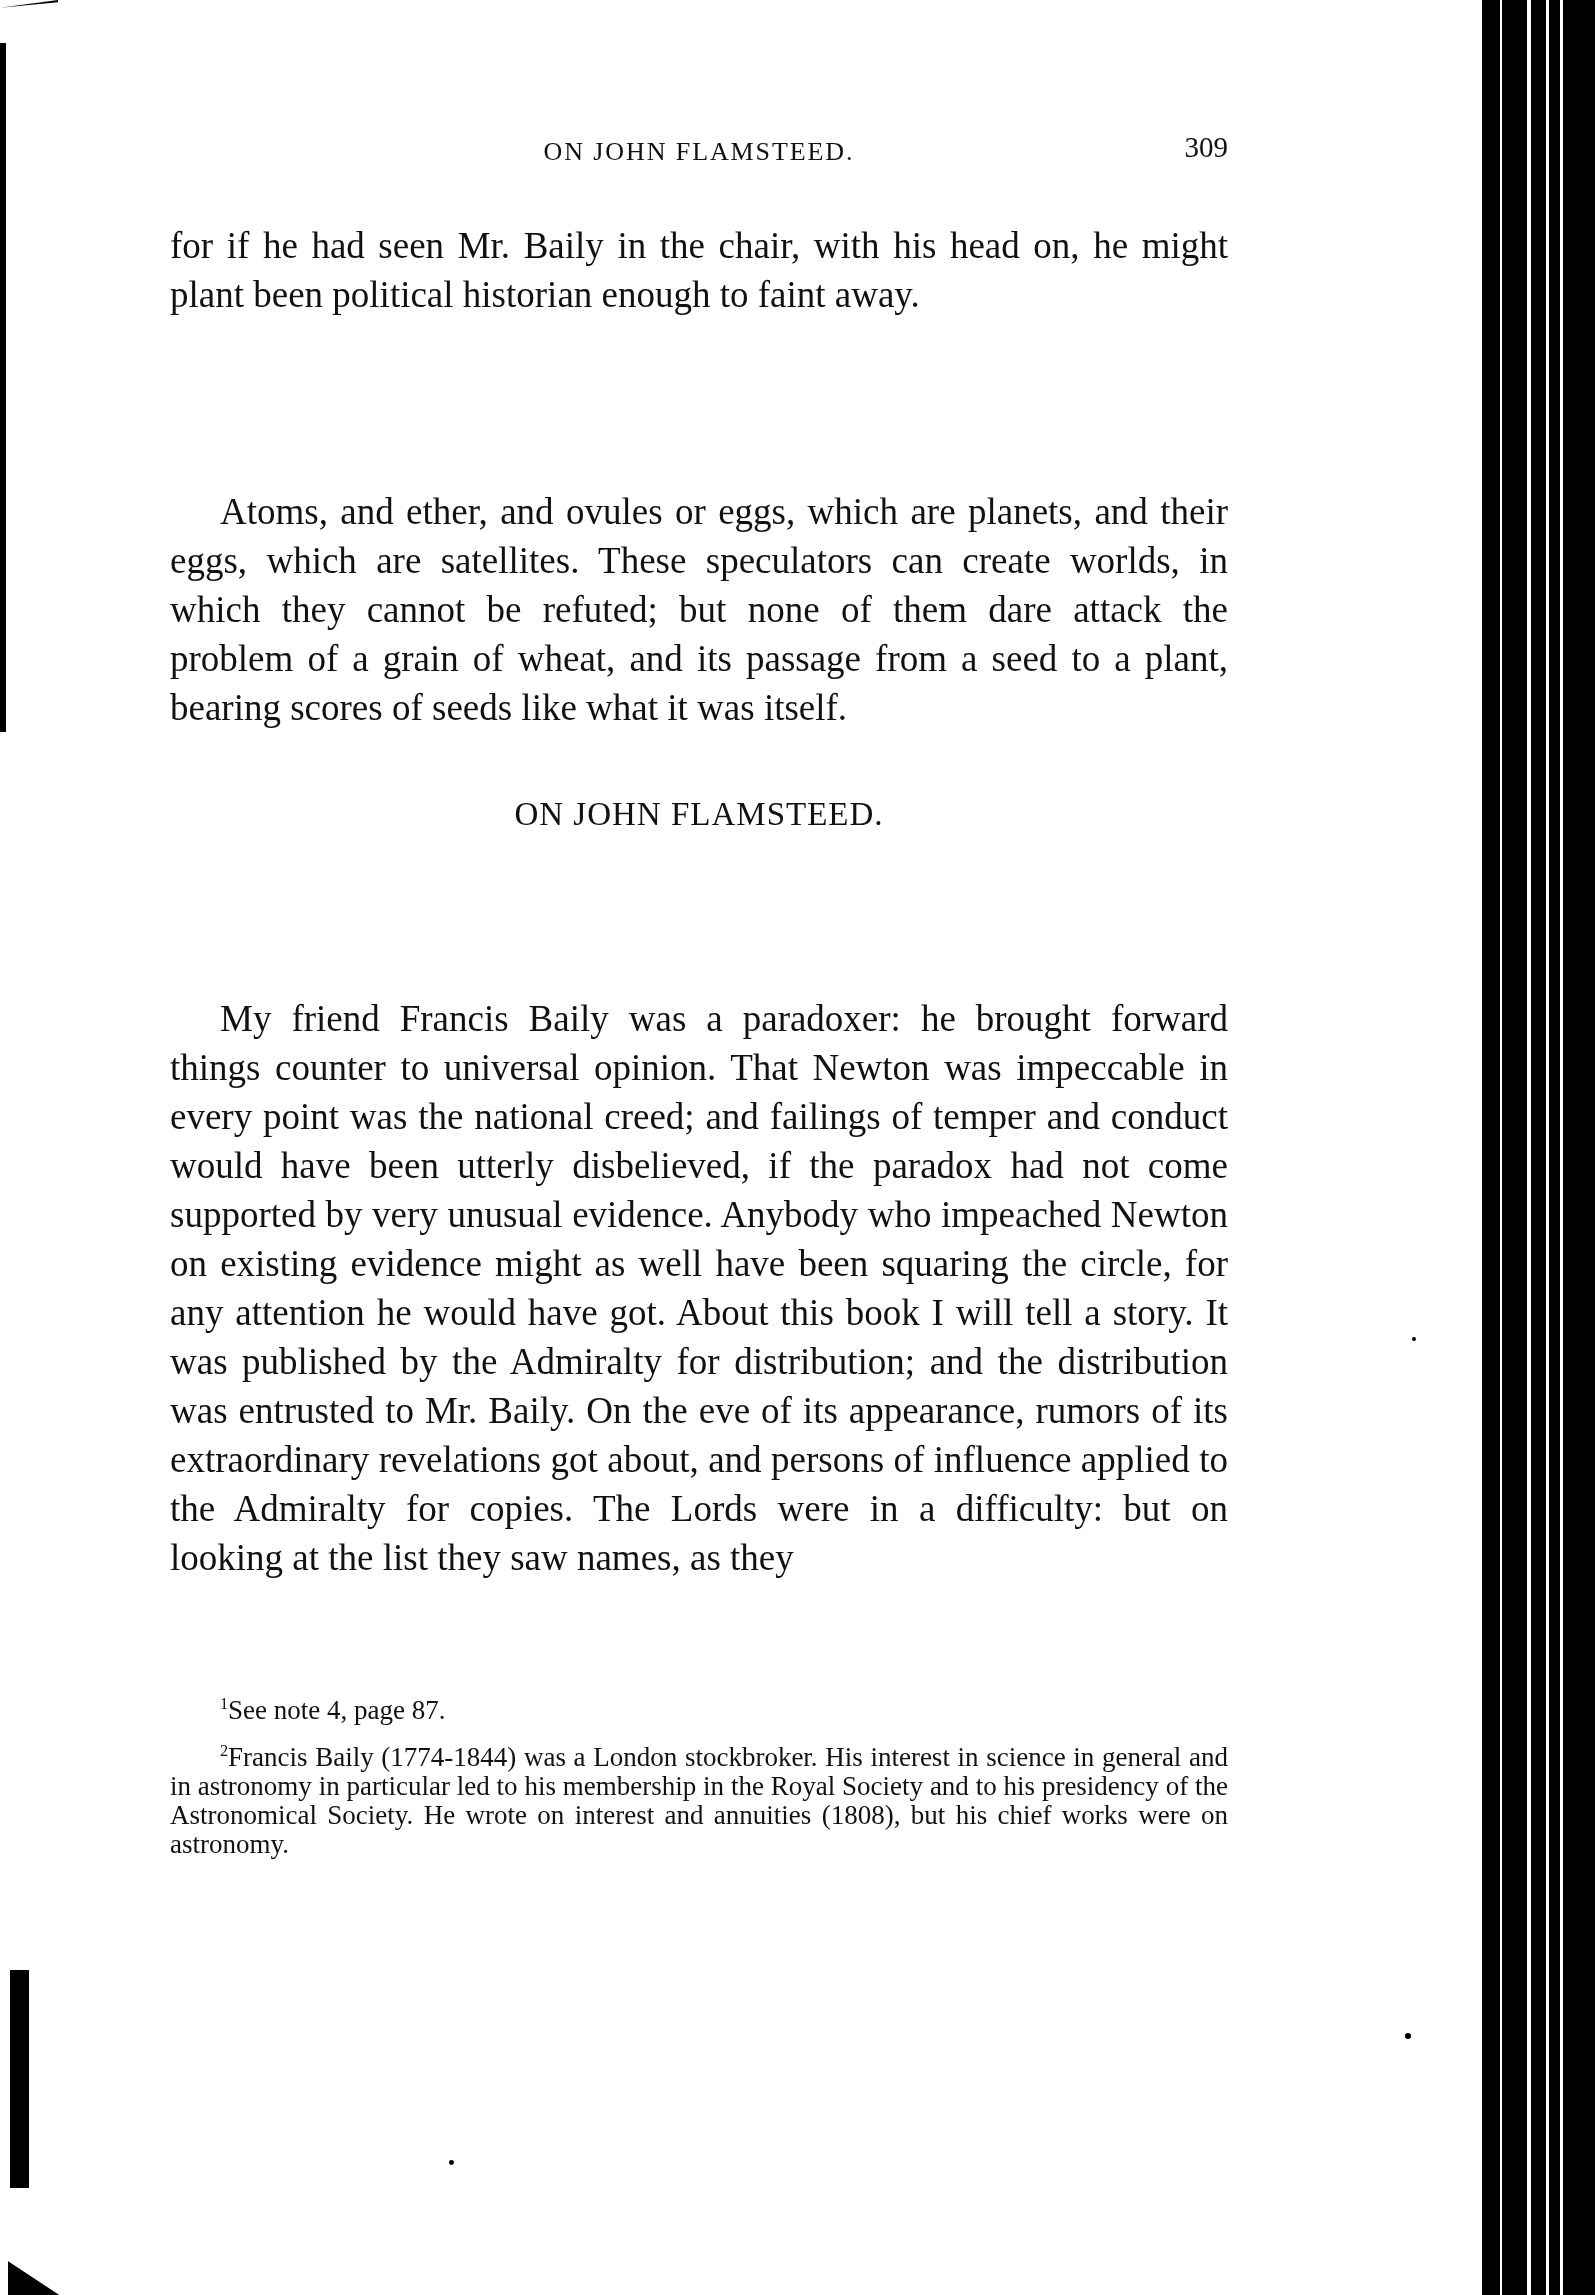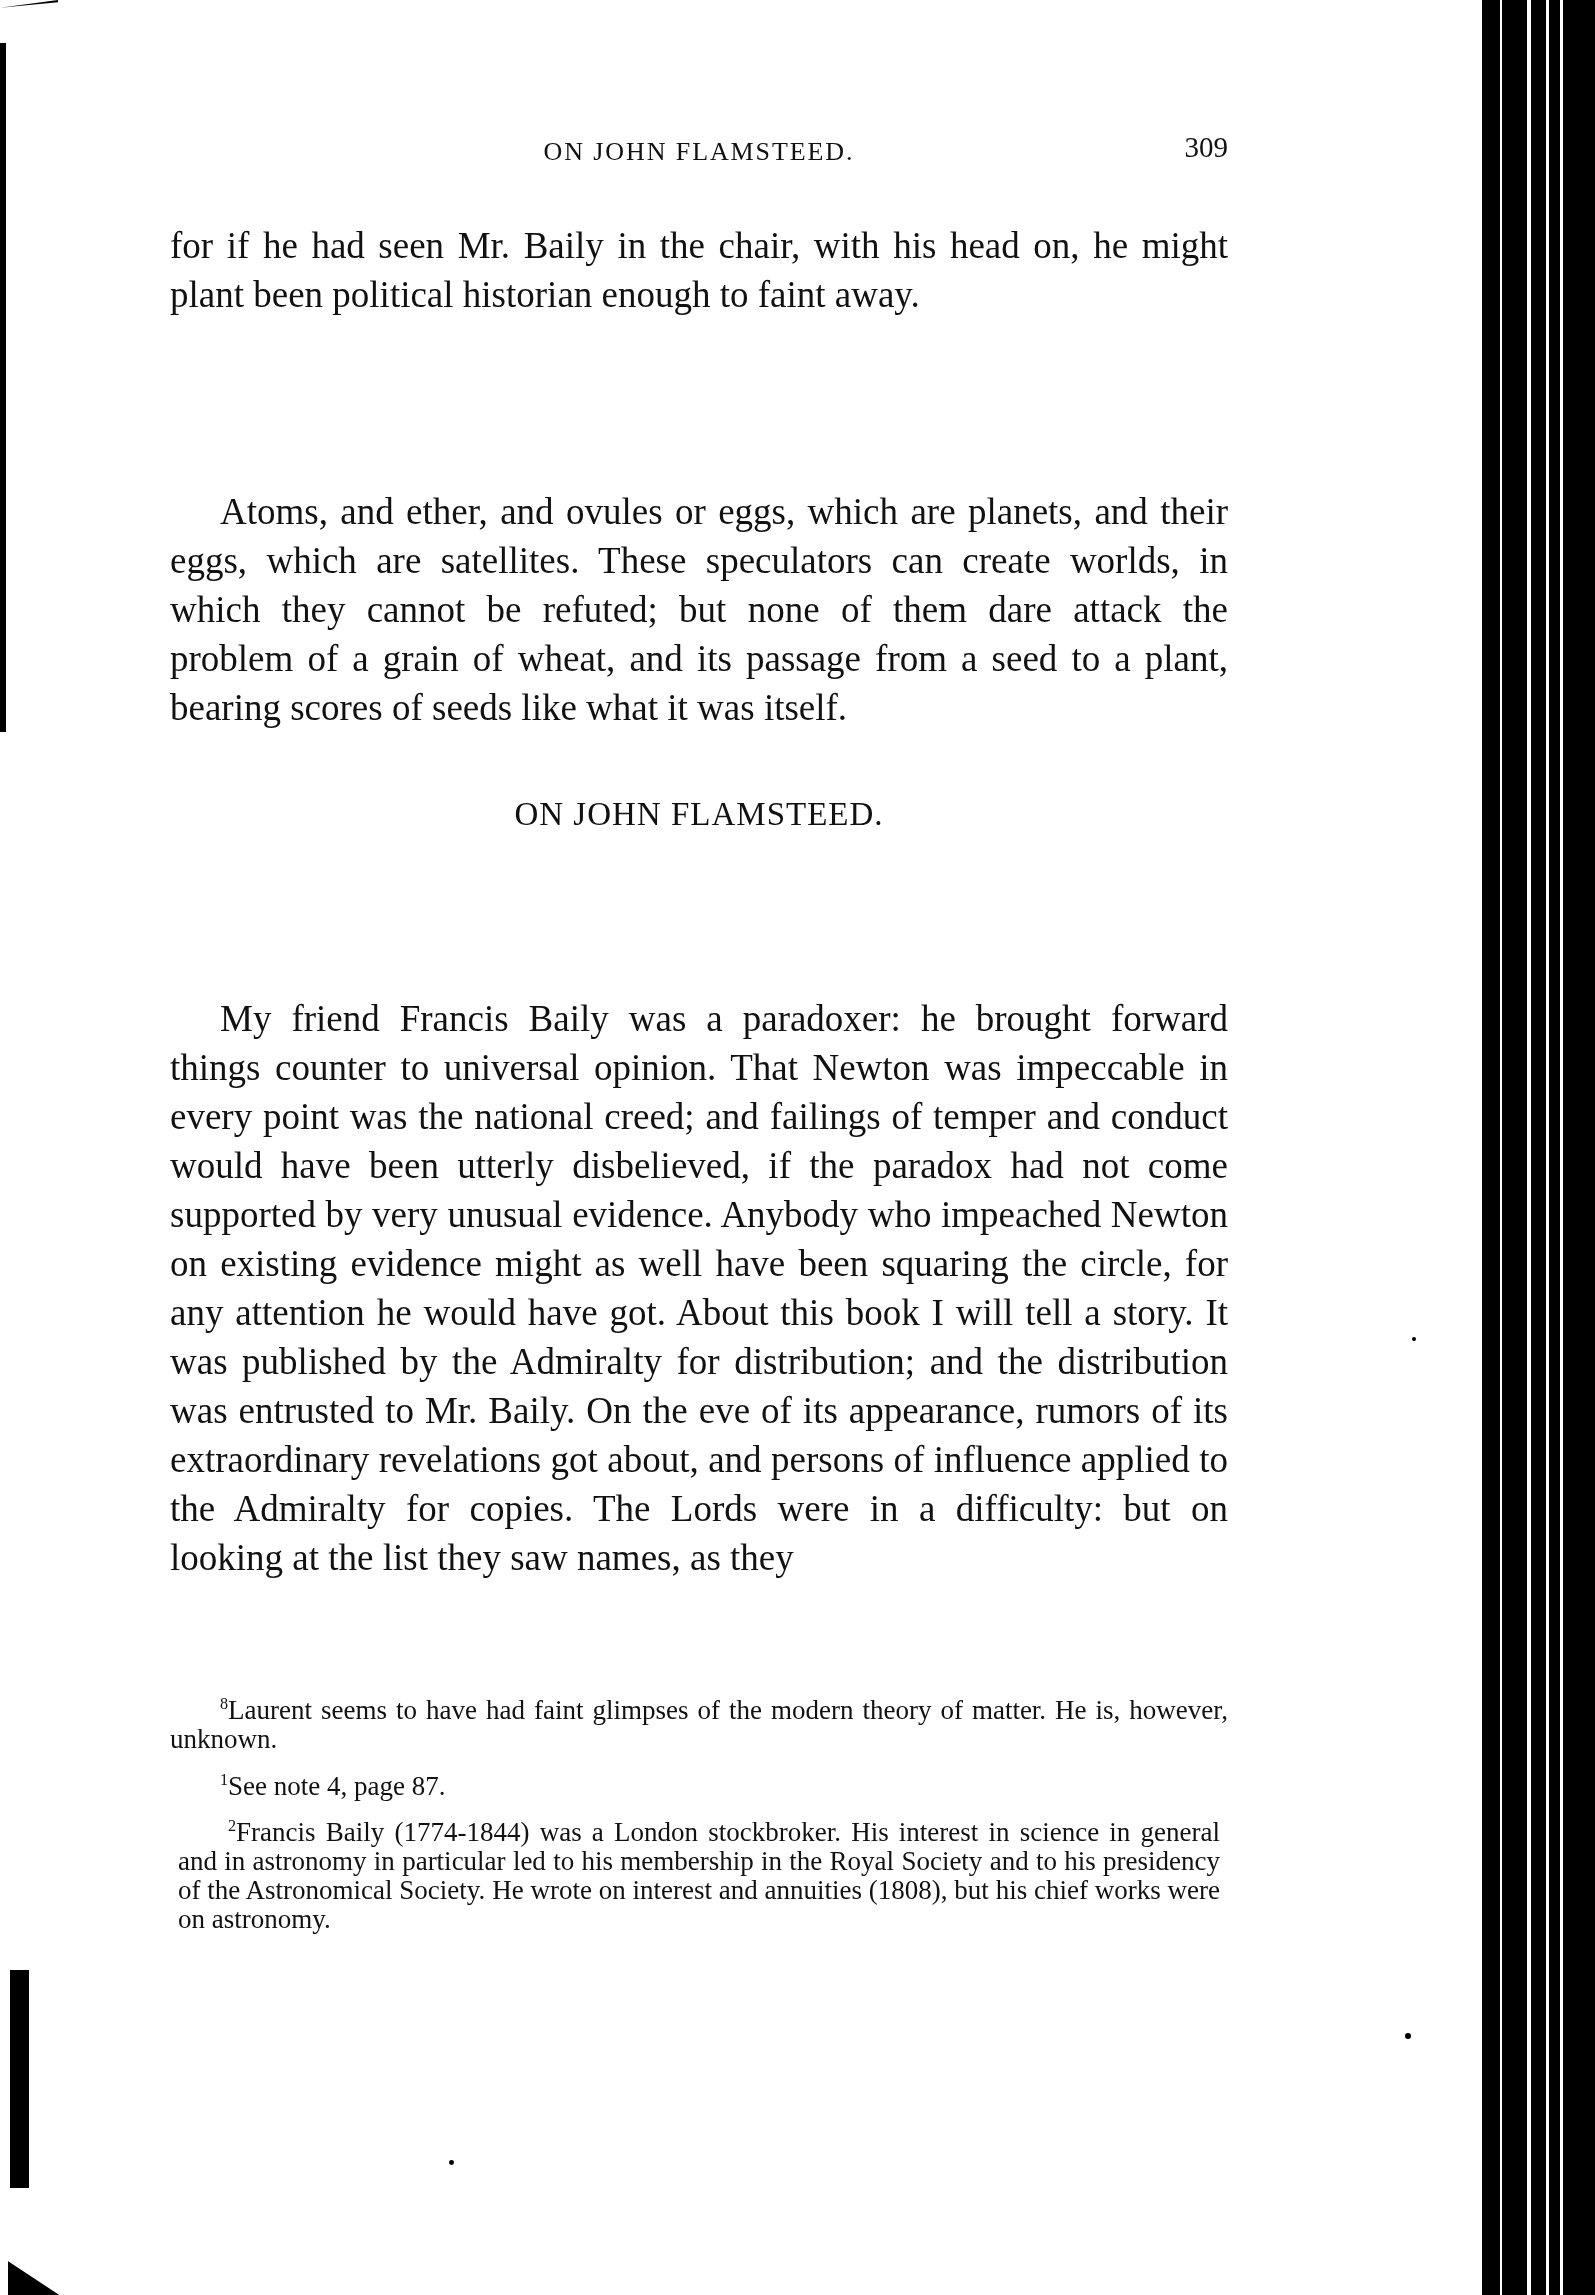--- a/index.html
+++ b/index.html
@@ -39,26 +39,23 @@
 
   <p class="abs body-text indent" style="left:170px;top:487px;width:1058px;margin:0;">Atoms, and ether, and ovules or eggs, which are planets, and their eggs, which are satellites. These speculators can create worlds, in which they cannot be refuted; but none of them dare attack the problem of a grain of wheat, and its passage from a seed to a plant, bearing scores of seeds like what it was itself.</p>
 
   <h2 class="abs section-title" style="left:170px;top:796px;width:1058px;margin:0;font-weight:normal;">ON JOHN FLAMSTEED.</h2>
 
 
   <p class="abs body-text indent" style="left:170px;top:994px;width:1058px;margin:0;">My friend Francis Baily was a paradoxer: he brought forward things counter to universal opinion. That Newton was impeccable in every point was the national creed; and failings of temper and conduct would have been utterly disbelieved, if the paradox had not come supported by very unusual evidence. Anybody who impeached Newton on existing evidence might as well have been squaring the circle, for any attention he would have got. About this book I will tell a story. It was published by the Admiralty for distribution; and the distribution was entrusted to Mr. Baily. On the eve of its appearance, rumors of its extraordinary revelations got about, and persons of influence applied to the Admiralty for copies. The Lords were in a difficulty: but on looking at the list they saw names, as they</p>
 
   <div class="abs" style="left:170px;top:1696px;width:1058px;">
     <p class="fn fn-indent" style="margin:0 0 17.5px 0;">
-      <sup>8</sup><span>Laurent seems to have had faint glimpses of the modern theory of matter. He is, however, unknown.</span>
-    </p>
-    <p class="fn fn-indent" style="margin:0 0 17.5px 0;">
       <sup>1</sup><span>See note 4, page 87.</span>
     </p>
-    <p class="fn fn-indent" style="margin:8px;">
+    <p class="fn fn-indent" style="margin:0;">
       <sup>2</sup><span>Francis Baily (1774-1844) was a London stockbroker. His interest in science in general and in astronomy in particular led to his membership in the Royal Society and to his presidency of the Astronomical Society. He wrote on interest and annuities (1808), but his chief works were on astronomy.</span>
     </p>
   </div>
 
   <div class="edge" style="left:449px;top:2160px;width:4.9px;height:4.9px;border-radius:50%;"></div>
   <div class="edge" style="left:1405px;top:2033px;width:5.8px;height:5.8px;border-radius:50%;"></div>
   <div class="edge" style="left:1412px;top:1337px;width:3.9px;height:3.9px;border-radius:50%;"></div>
 </div>
 
 

